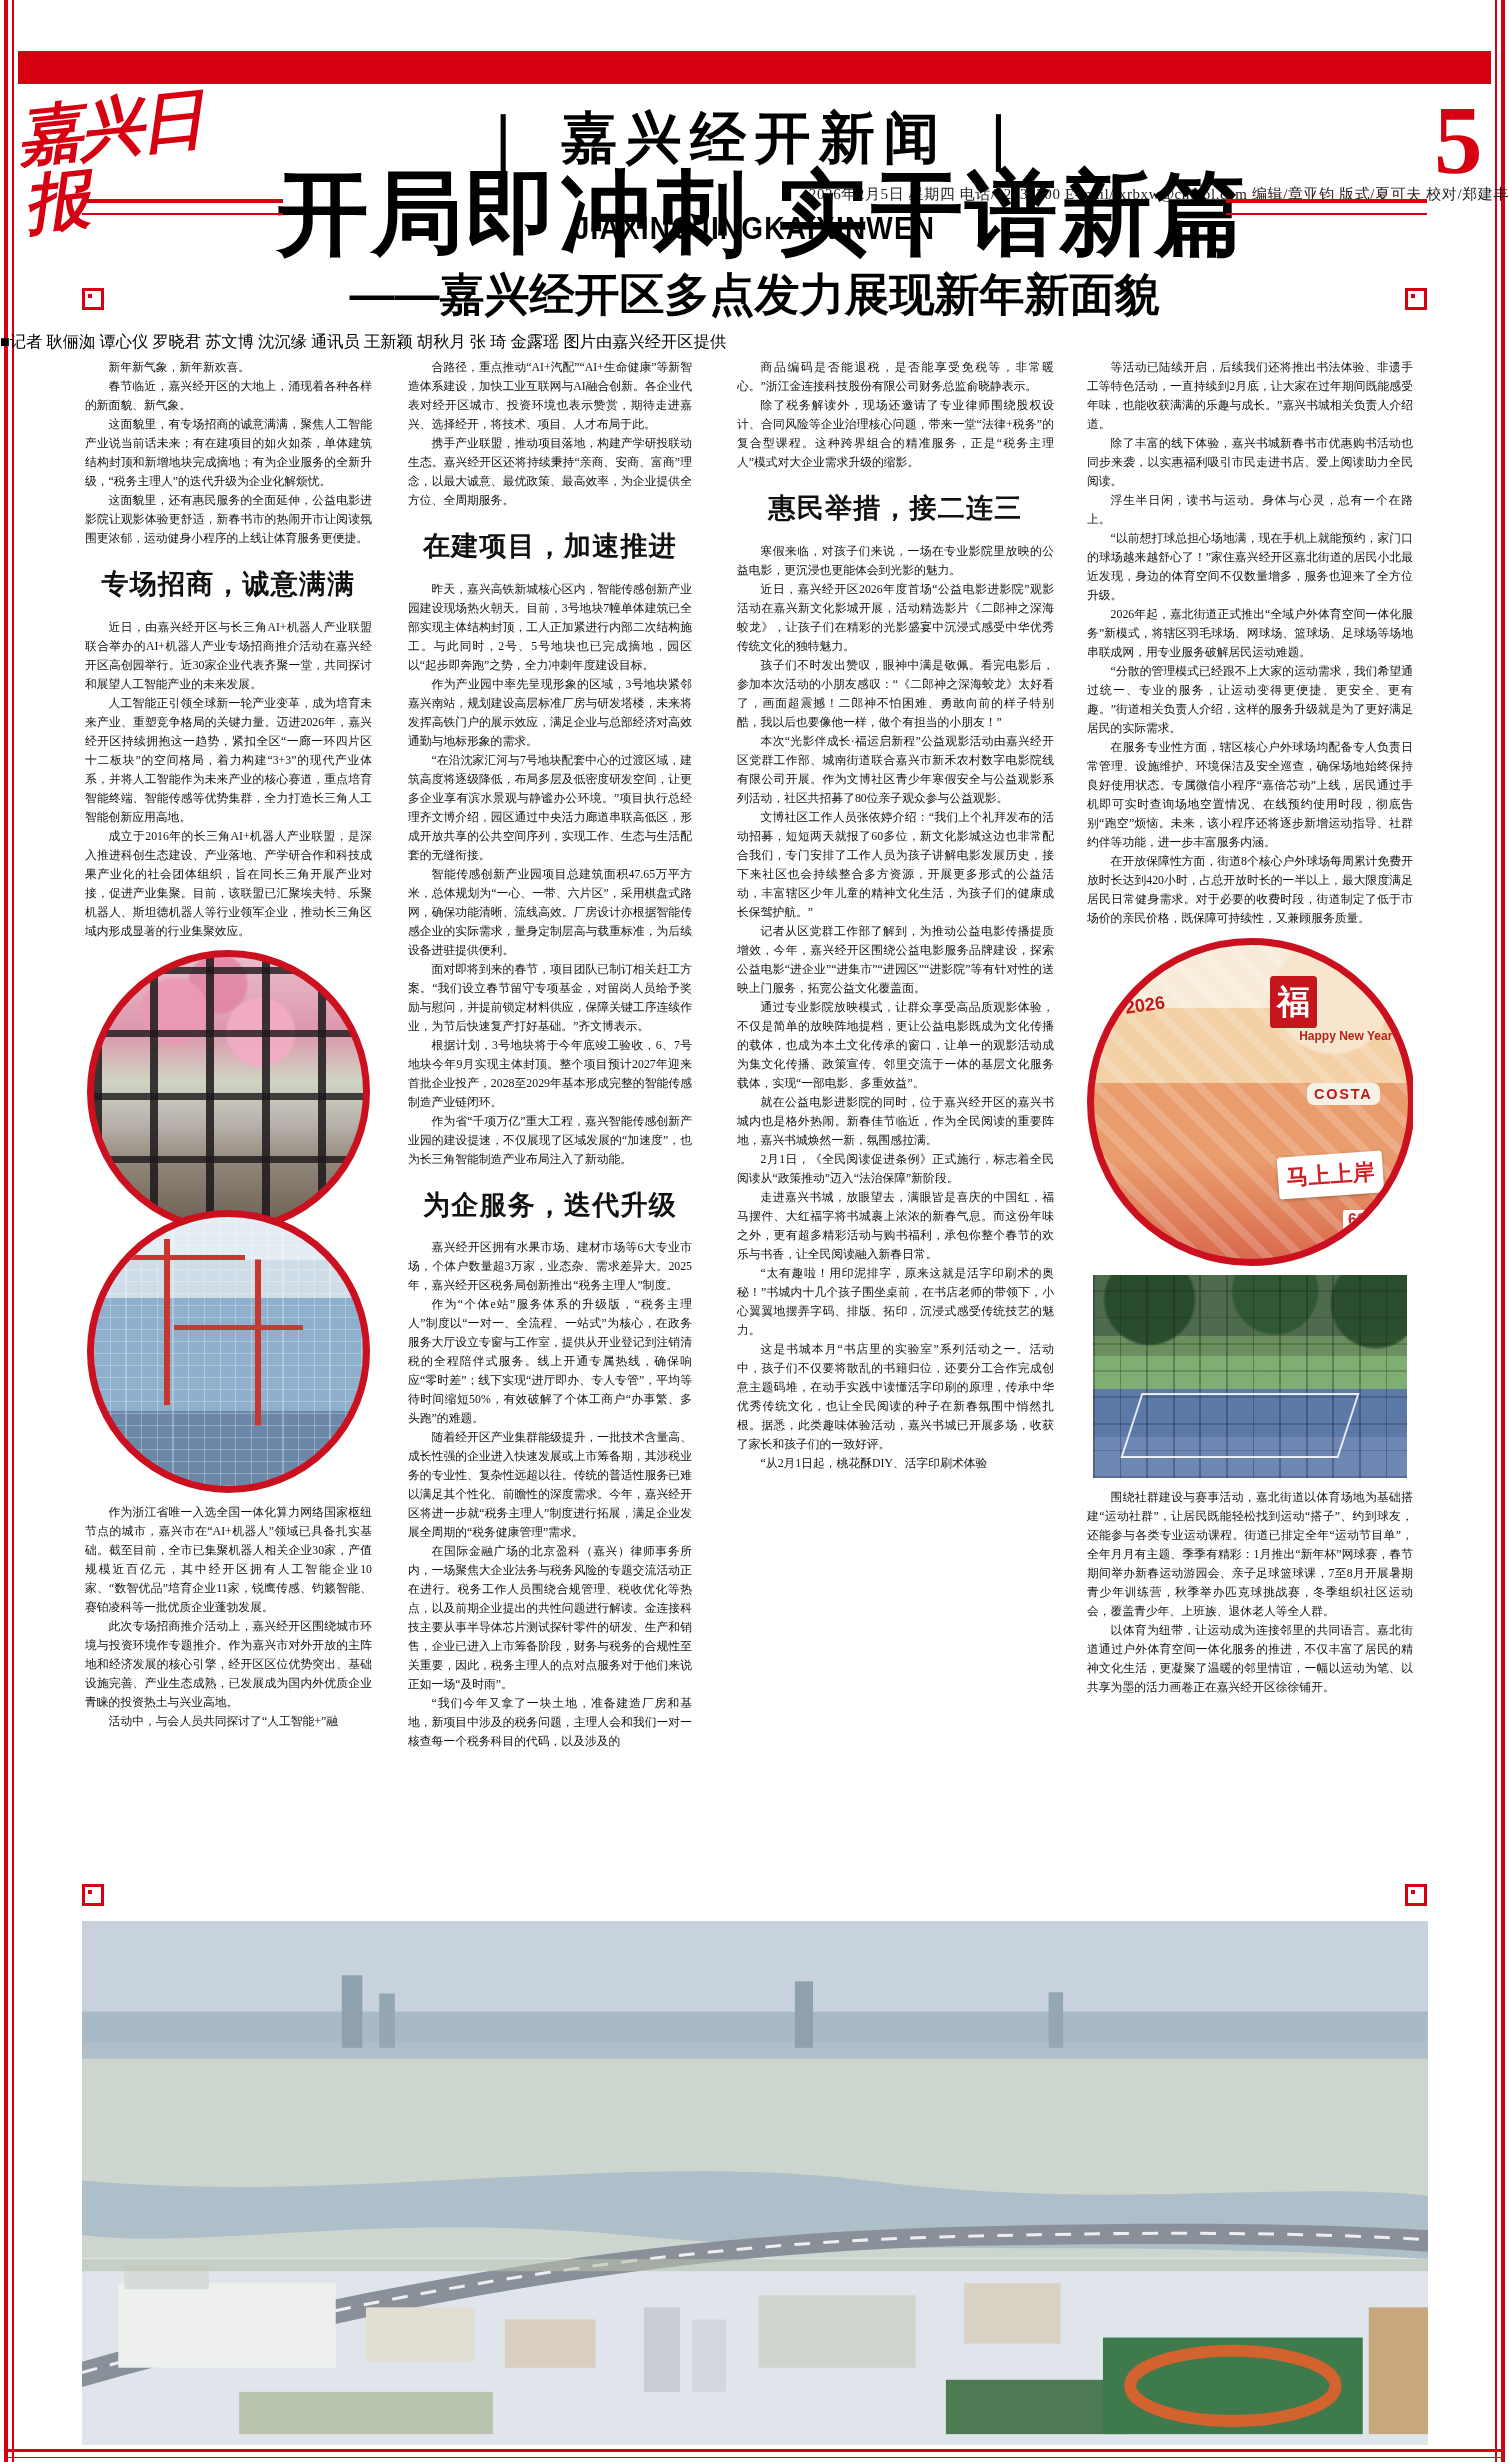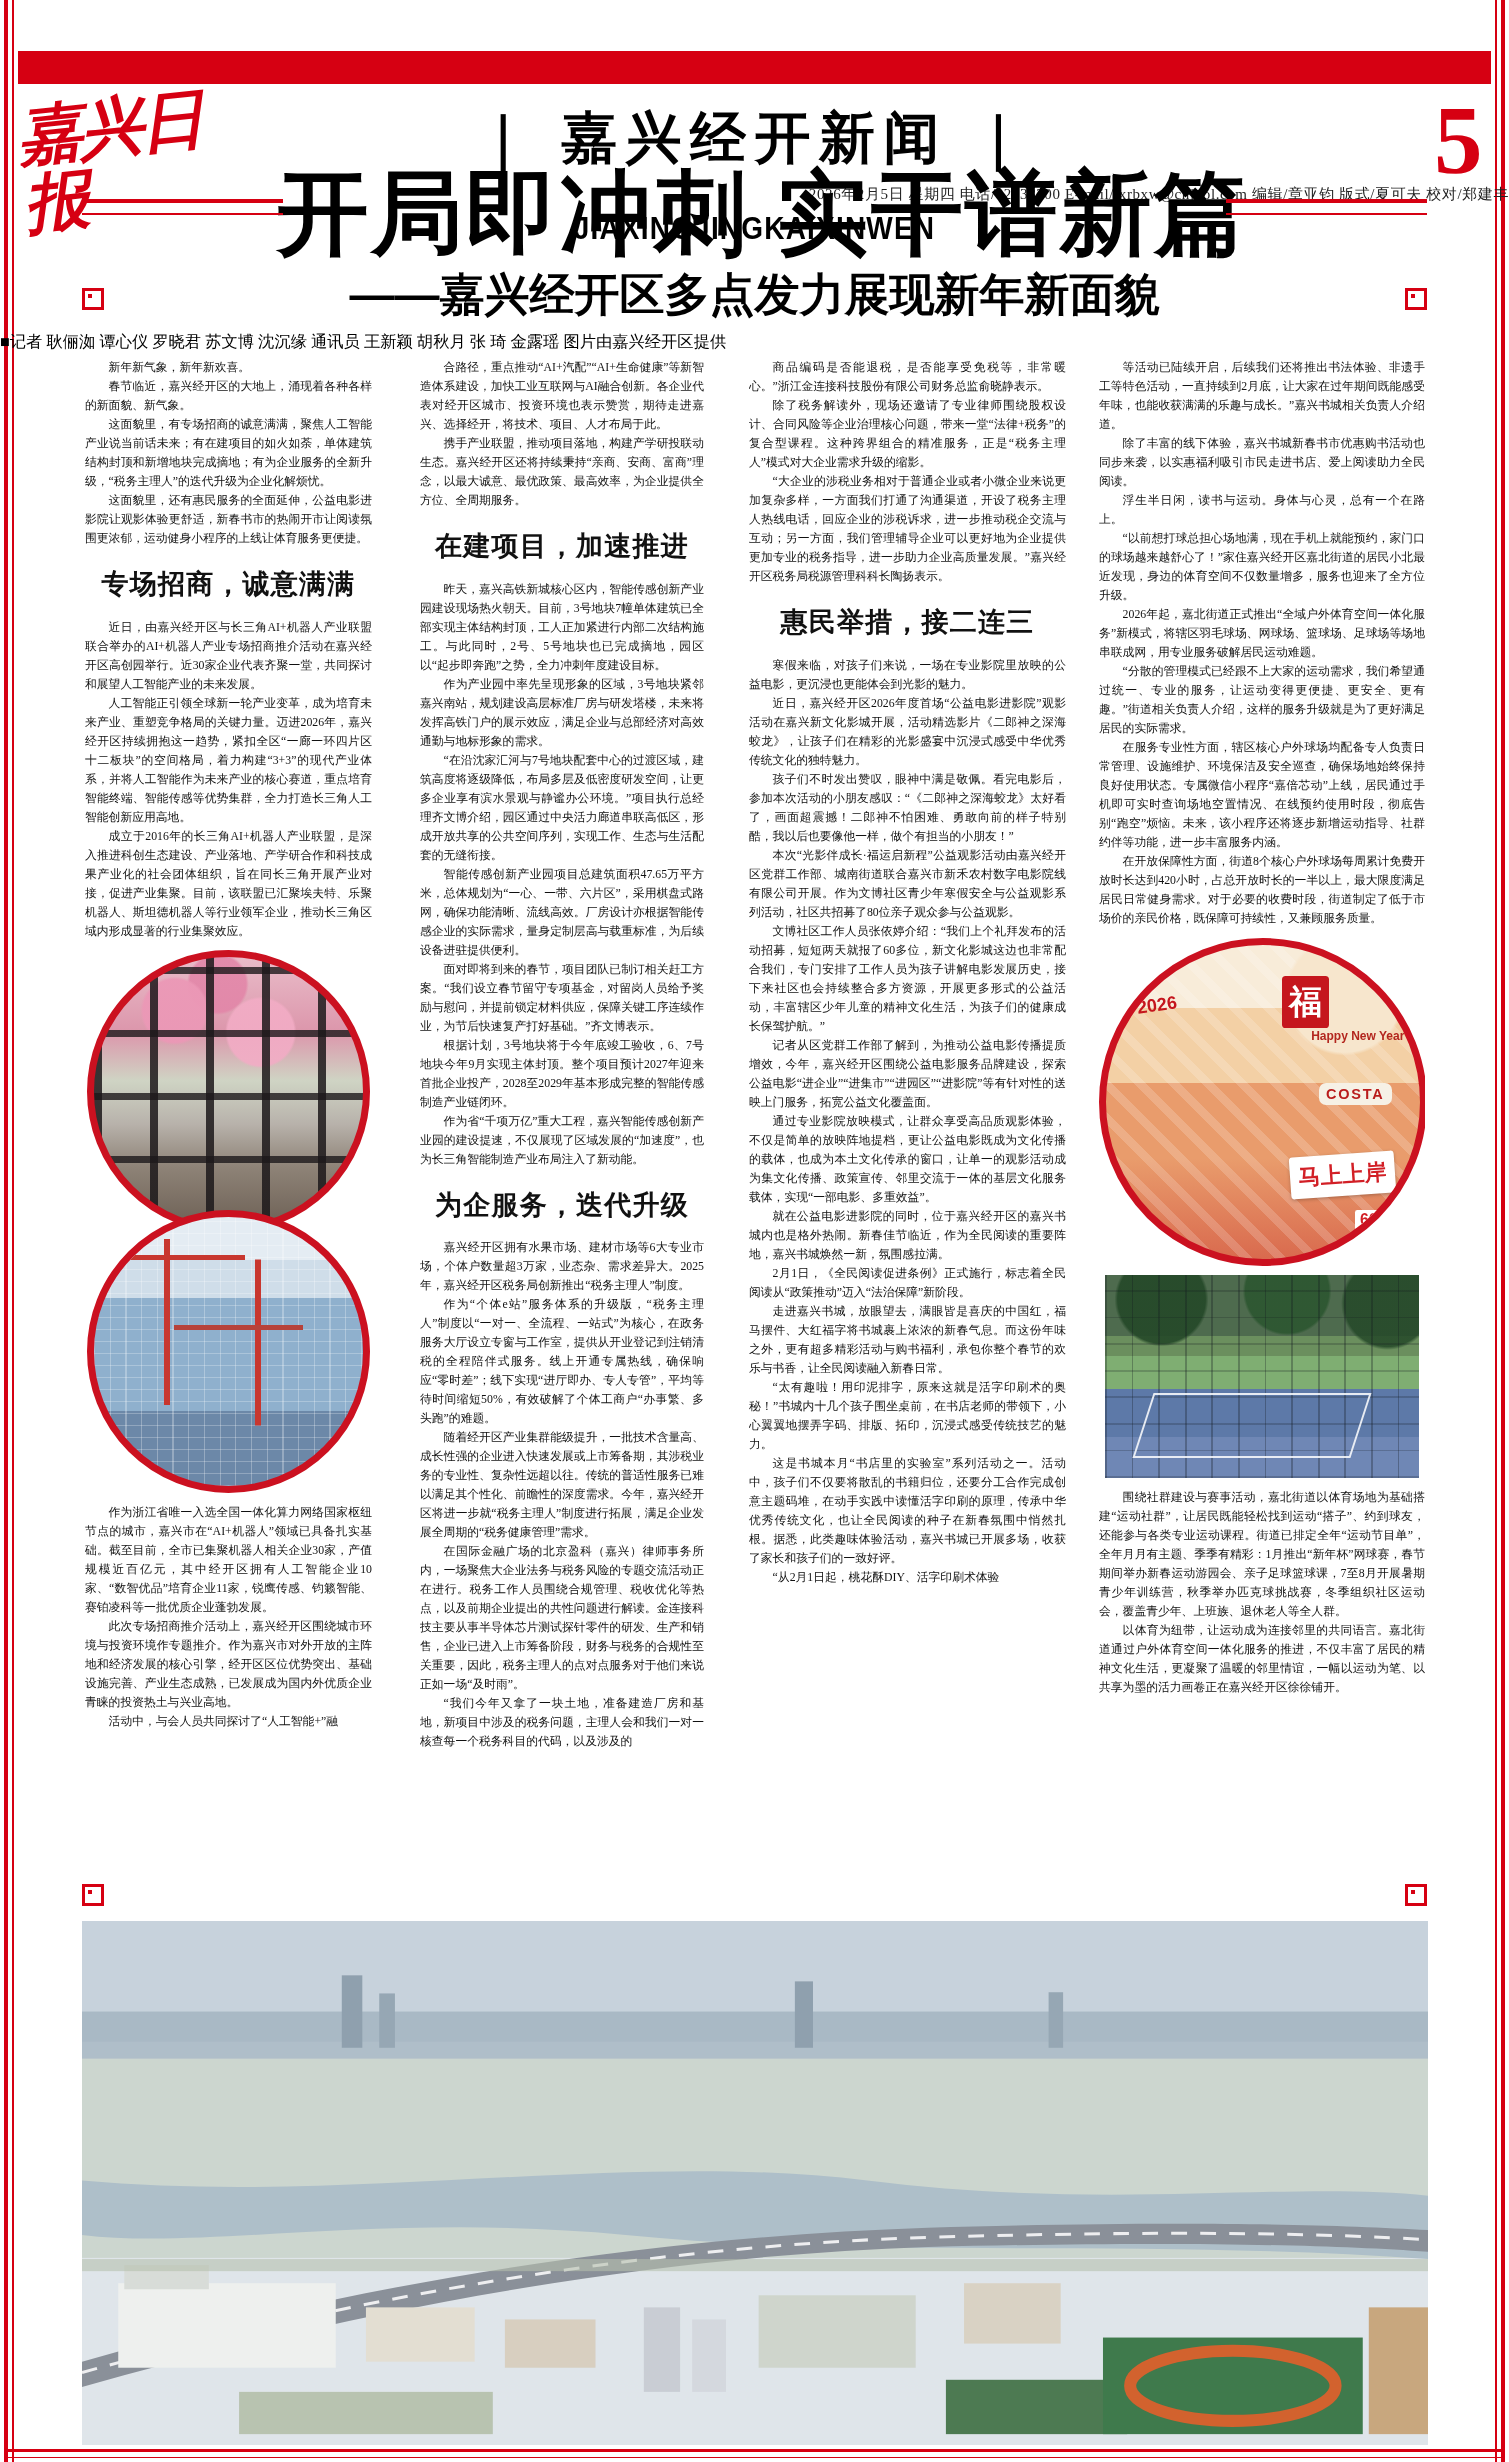--- a/index.html
+++ b/index.html
@@ -30,21 +30,21 @@
         font-family:"Liberation Sans","DejaVu Sans",sans-serif;color:#000;}
   .byline{position:absolute;left:0;right:0;top:331px;font-size:16.3px;color:#000;}
   .hrule{position:absolute;top:199px;width:201px;height:9.7px;border-top:4.2px solid #d60012;border-bottom:2.4px solid #d60012;}
   .hrule.l{left:82px;} .hrule.r{right:82px;}
   
   .corner{position:absolute;width:15.7px;height:15.7px;border:3px solid #d60012;}
   .corner::after{content:"";position:absolute;left:3px;top:3px;width:3.6px;height:3.6px;background:#d60012;}
   
   .cols{position:absolute;left:85px;top:358px;width:1362px;height:1554px;display:flex;overflow:hidden;}
   .col{overflow:hidden;}
-  .col1{width:287px;margin-right:48px;}
+  .col1{width:287px;margin-right:36px;}
   .col2{width:284px;margin-right:45px;}
   .col3{width:317px;margin-right:33px;}
   .col4{width:326px;}
   .col p{margin:0;font-size:11.8px;line-height:19px;text-align:justify;text-indent:2em;
          font-family:"Liberation Serif","DejaVu Serif",serif;}
   .col h3{margin:18px 0 15.7px 0;text-align:center;font-size:27px;font-weight:900;letter-spacing:1.2px;
          font-family:"Liberation Sans","DejaVu Sans",sans-serif;}
   
   .photo{position:relative;overflow:hidden;margin:9.7px auto;}
   .photo.blossom{width:269px;height:269px;border-radius:50%;border:7.2px solid #cb1120;
@@ -152,21 +152,20 @@
         <h3>为企服务，迭代升级</h3>
         <p>嘉兴经开区拥有水果市场、建材市场等6大专业市场，个体户数量超3万家，业态杂、需求差异大。2025年，嘉兴经开区税务局创新推出“税务主理人”制度。</p>
         <p>作为“个体e站”服务体系的升级版，“税务主理人”制度以“一对一、全流程、一站式”为核心，在政务服务大厅设立专窗与工作室，提供从开业登记到注销清税的全程陪伴式服务。线上开通专属热线，确保响应“零时差”；线下实现“进厅即办、专人专管”，平均等待时间缩短50%，有效破解了个体工商户“办事繁、多头跑”的难题。</p>
         <p>随着经开区产业集群能级提升，一批技术含量高、成长性强的企业进入快速发展或上市筹备期，其涉税业务的专业性、复杂性远超以往。传统的普适性服务已难以满足其个性化、前瞻性的深度需求。今年，嘉兴经开区将进一步就“税务主理人”制度进行拓展，满足企业发展全周期的“税务健康管理”需求。</p>
         <p>在国际金融广场的北京盈科（嘉兴）律师事务所内，一场聚焦大企业法务与税务风险的专题交流活动正在进行。税务工作人员围绕合规管理、税收优化等热点，以及前期企业提出的共性问题进行解读。金连接科技主要从事半导体芯片测试探针零件的研发、生产和销售，企业已进入上市筹备阶段，财务与税务的合规性至关重要，因此，税务主理人的点对点服务对于他们来说正如一场“及时雨”。</p>
         <p>“我们今年又拿了一块土地，准备建造厂房和基地，新项目中涉及的税务问题，主理人会和我们一对一核查每一个税务科目的代码，以及涉及的</p>
       </div>
     <div class="col col3">
         <p>商品编码是否能退税，是否能享受免税等，非常暖心。”浙江金连接科技股份有限公司财务总监俞晓静表示。</p>
         <p>除了税务解读外，现场还邀请了专业律师围绕股权设计、合同风险等企业治理核心问题，带来一堂“法律+税务”的复合型课程。这种跨界组合的精准服务，正是“税务主理人”模式对大企业需求升级的缩影。</p>
-        <p>“大企业的涉税业务相对于普通企业或者小微企业来说更加复杂多样，一方面我们打通了沟通渠道，开设了税务主理人热线电话，回应企业的涉税诉求，进一步推动税企交流与互动；另一方面，我们管理辅导企业可以更好地为企业提供更加专业的税务指导，进一步助力企业高质量发展。”嘉兴经开区税务局税源管理科科长陶扬表示。</p>
         <h3>惠民举措，接二连三</h3>
         <p>寒假来临，对孩子们来说，一场在专业影院里放映的公益电影，更沉浸也更能体会到光影的魅力。</p>
         <p>近日，嘉兴经开区2026年度首场“公益电影进影院”观影活动在嘉兴新文化影城开展，活动精选影片《二郎神之深海蛟龙》，让孩子们在精彩的光影盛宴中沉浸式感受中华优秀传统文化的独特魅力。</p>
         <p>孩子们不时发出赞叹，眼神中满是敬佩。看完电影后，参加本次活动的小朋友感叹：“《二郎神之深海蛟龙》太好看了，画面超震撼！二郎神不怕困难、勇敢向前的样子特别酷，我以后也要像他一样，做个有担当的小朋友！”</p>
         <p>本次“光影伴成长·福运启新程”公益观影活动由嘉兴经开区党群工作部、城南街道联合嘉兴市新禾农村数字电影院线有限公司开展。作为文博社区青少年寒假安全与公益观影系列活动，社区共招募了80位亲子观众参与公益观影。</p>
         <p>文博社区工作人员张依婷介绍：“我们上个礼拜发布的活动招募，短短两天就报了60多位，新文化影城这边也非常配合我们，专门安排了工作人员为孩子讲解电影发展历史，接下来社区也会持续整合多方资源，开展更多形式的公益活动，丰富辖区少年儿童的精神文化生活，为孩子们的健康成长保驾护航。”</p>
         <p>记者从区党群工作部了解到，为推动公益电影传播提质增效，今年，嘉兴经开区围绕公益电影服务品牌建设，探索公益电影“进企业”“进集市”“进园区”“进影院”等有针对性的送映上门服务，拓宽公益文化覆盖面。</p>
         <p>通过专业影院放映模式，让群众享受高品质观影体验，不仅是简单的放映阵地提档，更让公益电影既成为文化传播的载体，也成为本土文化传承的窗口，让单一的观影活动成为集文化传播、政策宣传、邻里交流于一体的基层文化服务载体，实现“一部电影、多重效益”。</p>
         <p>就在公益电影进影院的同时，位于嘉兴经开区的嘉兴书城内也是格外热闹。新春佳节临近，作为全民阅读的重要阵地，嘉兴书城焕然一新，氛围感拉满。</p>
         <p>2月1日，《全民阅读促进条例》正式施行，标志着全民阅读从“政策推动”迈入“法治保障”新阶段。</p>

